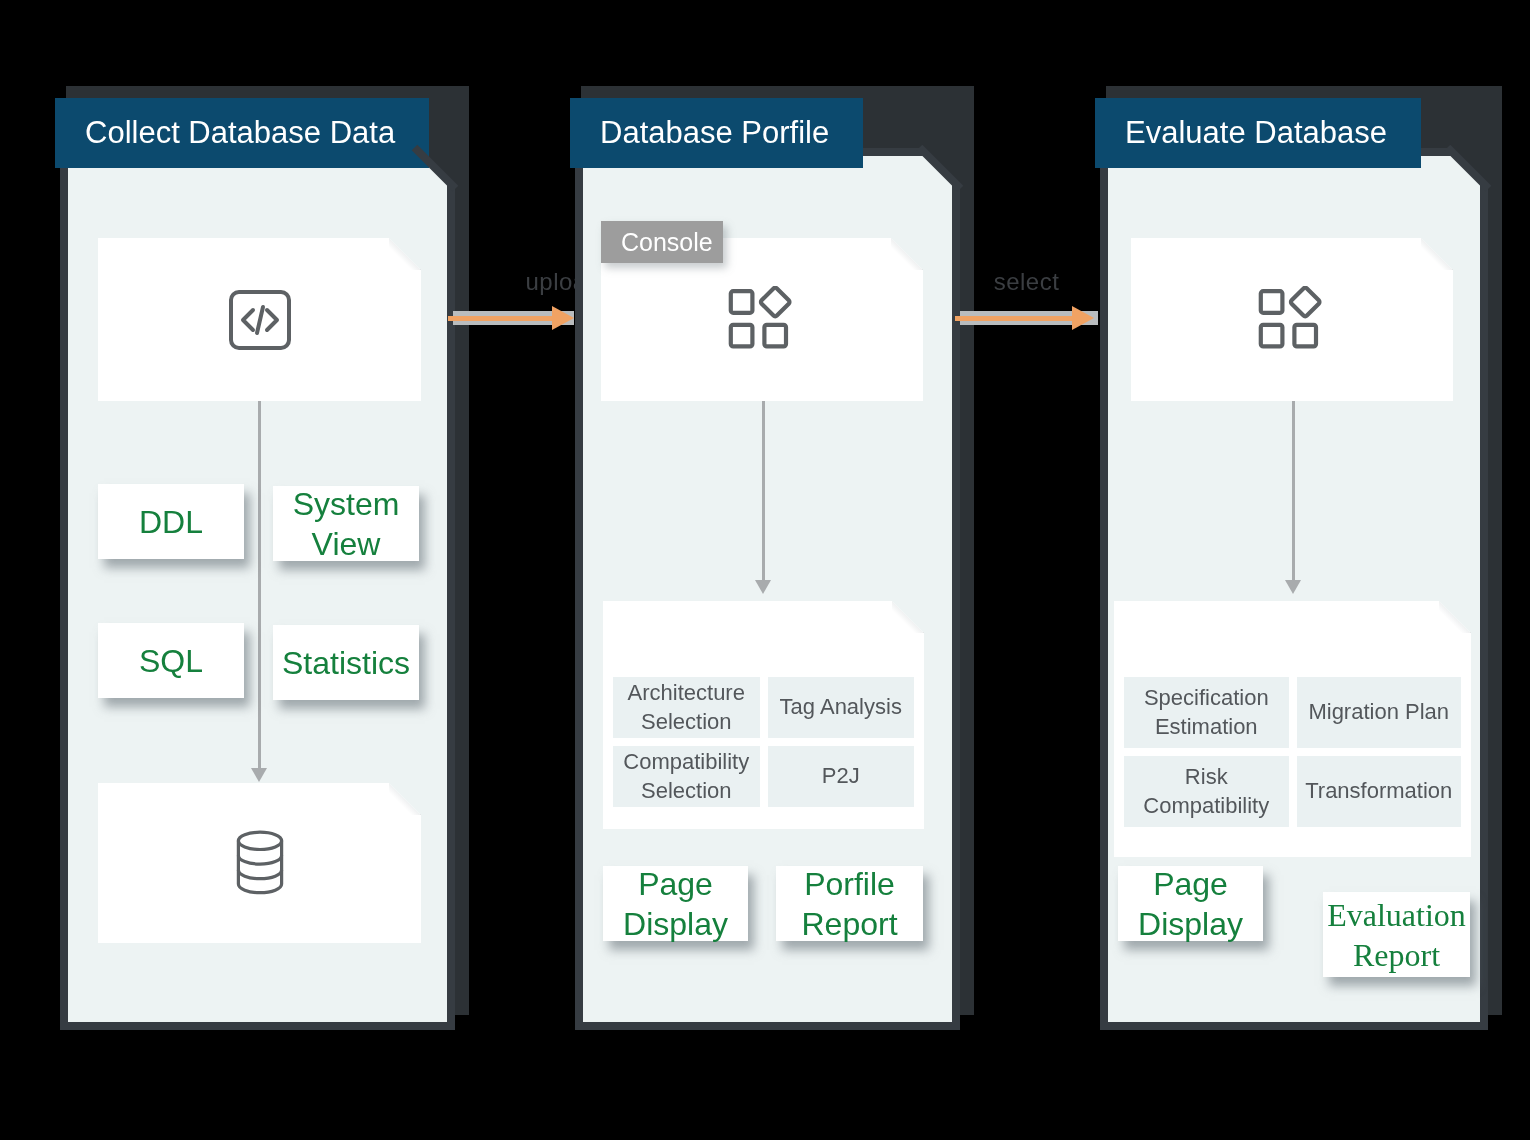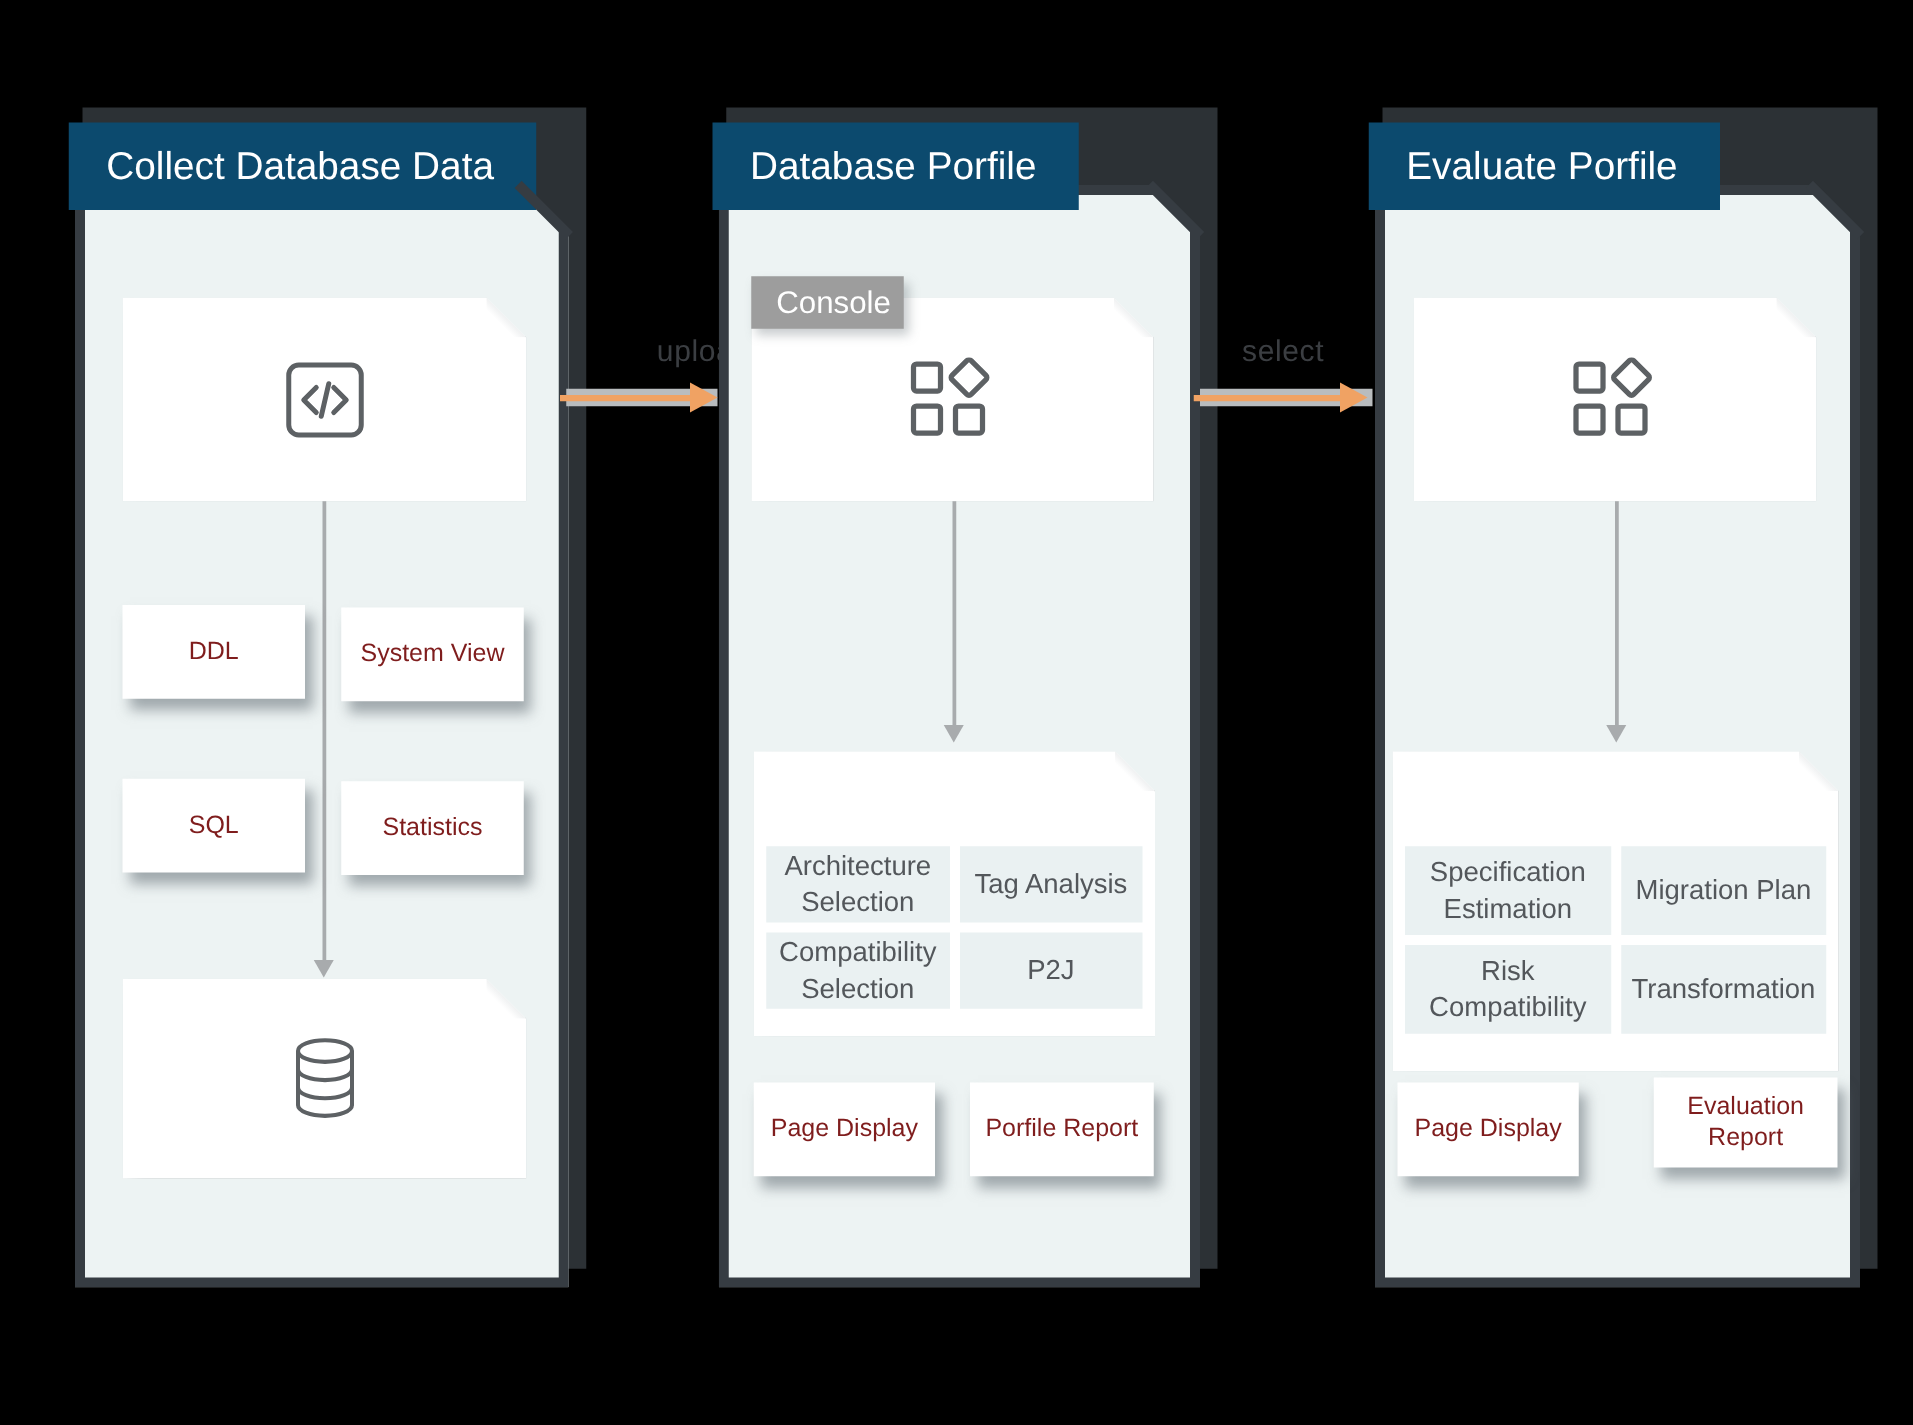--- a/index.html
+++ b/index.html
@@ -16,21 +16,21 @@
          font-size:31px;line-height:70px;padding:0 34px 0 30px;z-index:4;white-space:nowrap;}
   .card{position:absolute;background:#fff;box-shadow:7px 10px 14px rgba(96,108,114,.5);}
   .dogear{clip-path:polygon(0 0,calc(100% - 32px) 0,100% 32px,100% 100%,0 100%);}
   .dogear::after{content:'';position:absolute;top:0;right:0;width:32px;height:32px;
          background:linear-gradient(to bottom left,rgba(120,132,138,.5),rgba(120,132,138,0) 65%);
          clip-path:polygon(0 0,100% 100%,0 100%);}
   .icon-wrap{position:absolute;left:0;right:0;top:0;bottom:0;display:flex;
              align-items:center;justify-content:center;}
   .minibox{position:absolute;background:#fff;box-shadow:6px 9px 10px rgba(96,108,114,.55);
            display:flex;align-items:center;justify-content:center;text-align:center;
-           color:#7f1d1d;font-size:20px;line-height:1.25;padding:0 12px;box-sizing:border-box;}
+           color:#15803d;font-size:32px;line-height:1.25;padding:0 12px;box-sizing:border-box;}
   .vline{position:absolute;width:3px;background:#a8abad;}
   .vhead{position:absolute;width:0;height:0;border-left:8px solid transparent;
          border-right:8px solid transparent;border-top:14px solid #a8abad;}
   .gridcard{position:absolute;background:#fff;box-shadow:7px 10px 14px rgba(96,108,114,.5);}
   .cells{position:absolute;left:10px;right:10px;top:32px;bottom:30px;display:grid;
          grid-template-columns:1fr 1fr;grid-template-rows:1fr 1fr;gap:8px;margin-top:44px;}
   .cell{background:#eaf1f2;display:flex;align-items:center;justify-content:center;
         text-align:center;color:#53575b;font-size:22px;line-height:1.3;padding:2px 4px;}
   .console-tag{position:absolute;background:#9d9d9d;color:#fff;font-size:25px;height:42px;
         line-height:42px;padding-left:20px;width:102px;z-index:6;
@@ -193,23 +193,23 @@
           </div>
           <div class="cell">
             <span>Transformation</span>
           </div>
         </div>
       </div>
 
       <div class="minibox" style="left:10px;top:710px;width:145px;height:75px;">
         <span>Page Display</span>
       </div>
-      <div class="minibox" style="left:215px;top:706px;width:147px;height:72px;">
+      <div class="minibox" style="left:215px;top:736px;width:147px;height:85px;font-family:Liberation Serif, serif;">
         <span>Evaluation Report</span>
       </div>
     </div>
     <div class="fold-bar"></div>
     <div class="phead">
-      <span>Evaluate Porfile</span>
+      <span>Evaluate Database</span>
     </div>
   </div>
 
 </div>
 
 </body></html>

